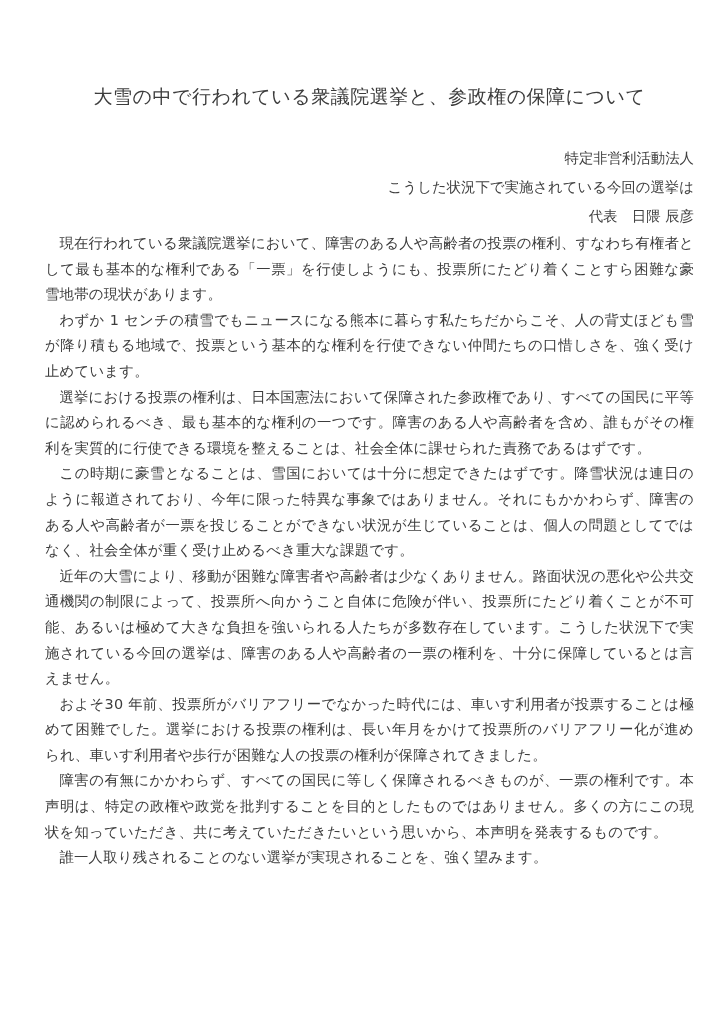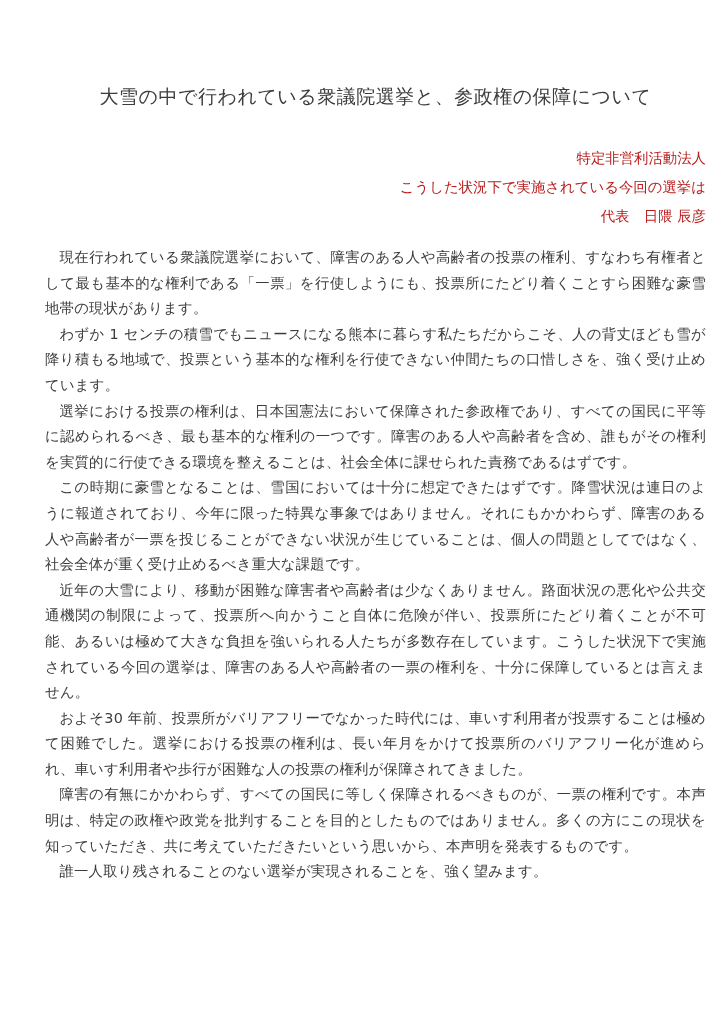--- a/index.html
+++ b/index.html
@@ -7,45 +7,44 @@
     padding: 0;
     background: #ffffff;
   }
   .page {
     position: relative;
     width: 724px;
     height: 1024px;
     margin: 0 auto;
     background: #ffffff;
     box-sizing: border-box;
-    padding: 84px 18px 0 45px;
+    padding: 84px 30px 0 45px;
     color: #3c3c3c;
     font-family: "DejaVu Sans", "Liberation Sans", sans-serif;
     overflow: hidden;
   }
   .doc-title {
     margin: 0;
     font-size: 19px;
     font-weight: 500;
     text-align: center;
     letter-spacing: 0.5px;
     color: #3c3c3c;
   }
   .author-block {
     margin-top: 34px;
     text-align: right;
     font-size: 14.4px;
     line-height: 29px;
-    color: #b91c1c;
+    color: #404040;
   }
   .author-block div {
     white-space: nowrap;
   }
   .doc-body {
-    margin-top: 14px;
   }
   .doc-body p {
     margin: 0;
     font-size: 14.4px;
     line-height: 25.6px;
     text-align: justify;
     text-justify: inter-ideograph;
     text-indent: 1em;
     letter-spacing: 0.2px;
     color: #3c3c3c;

